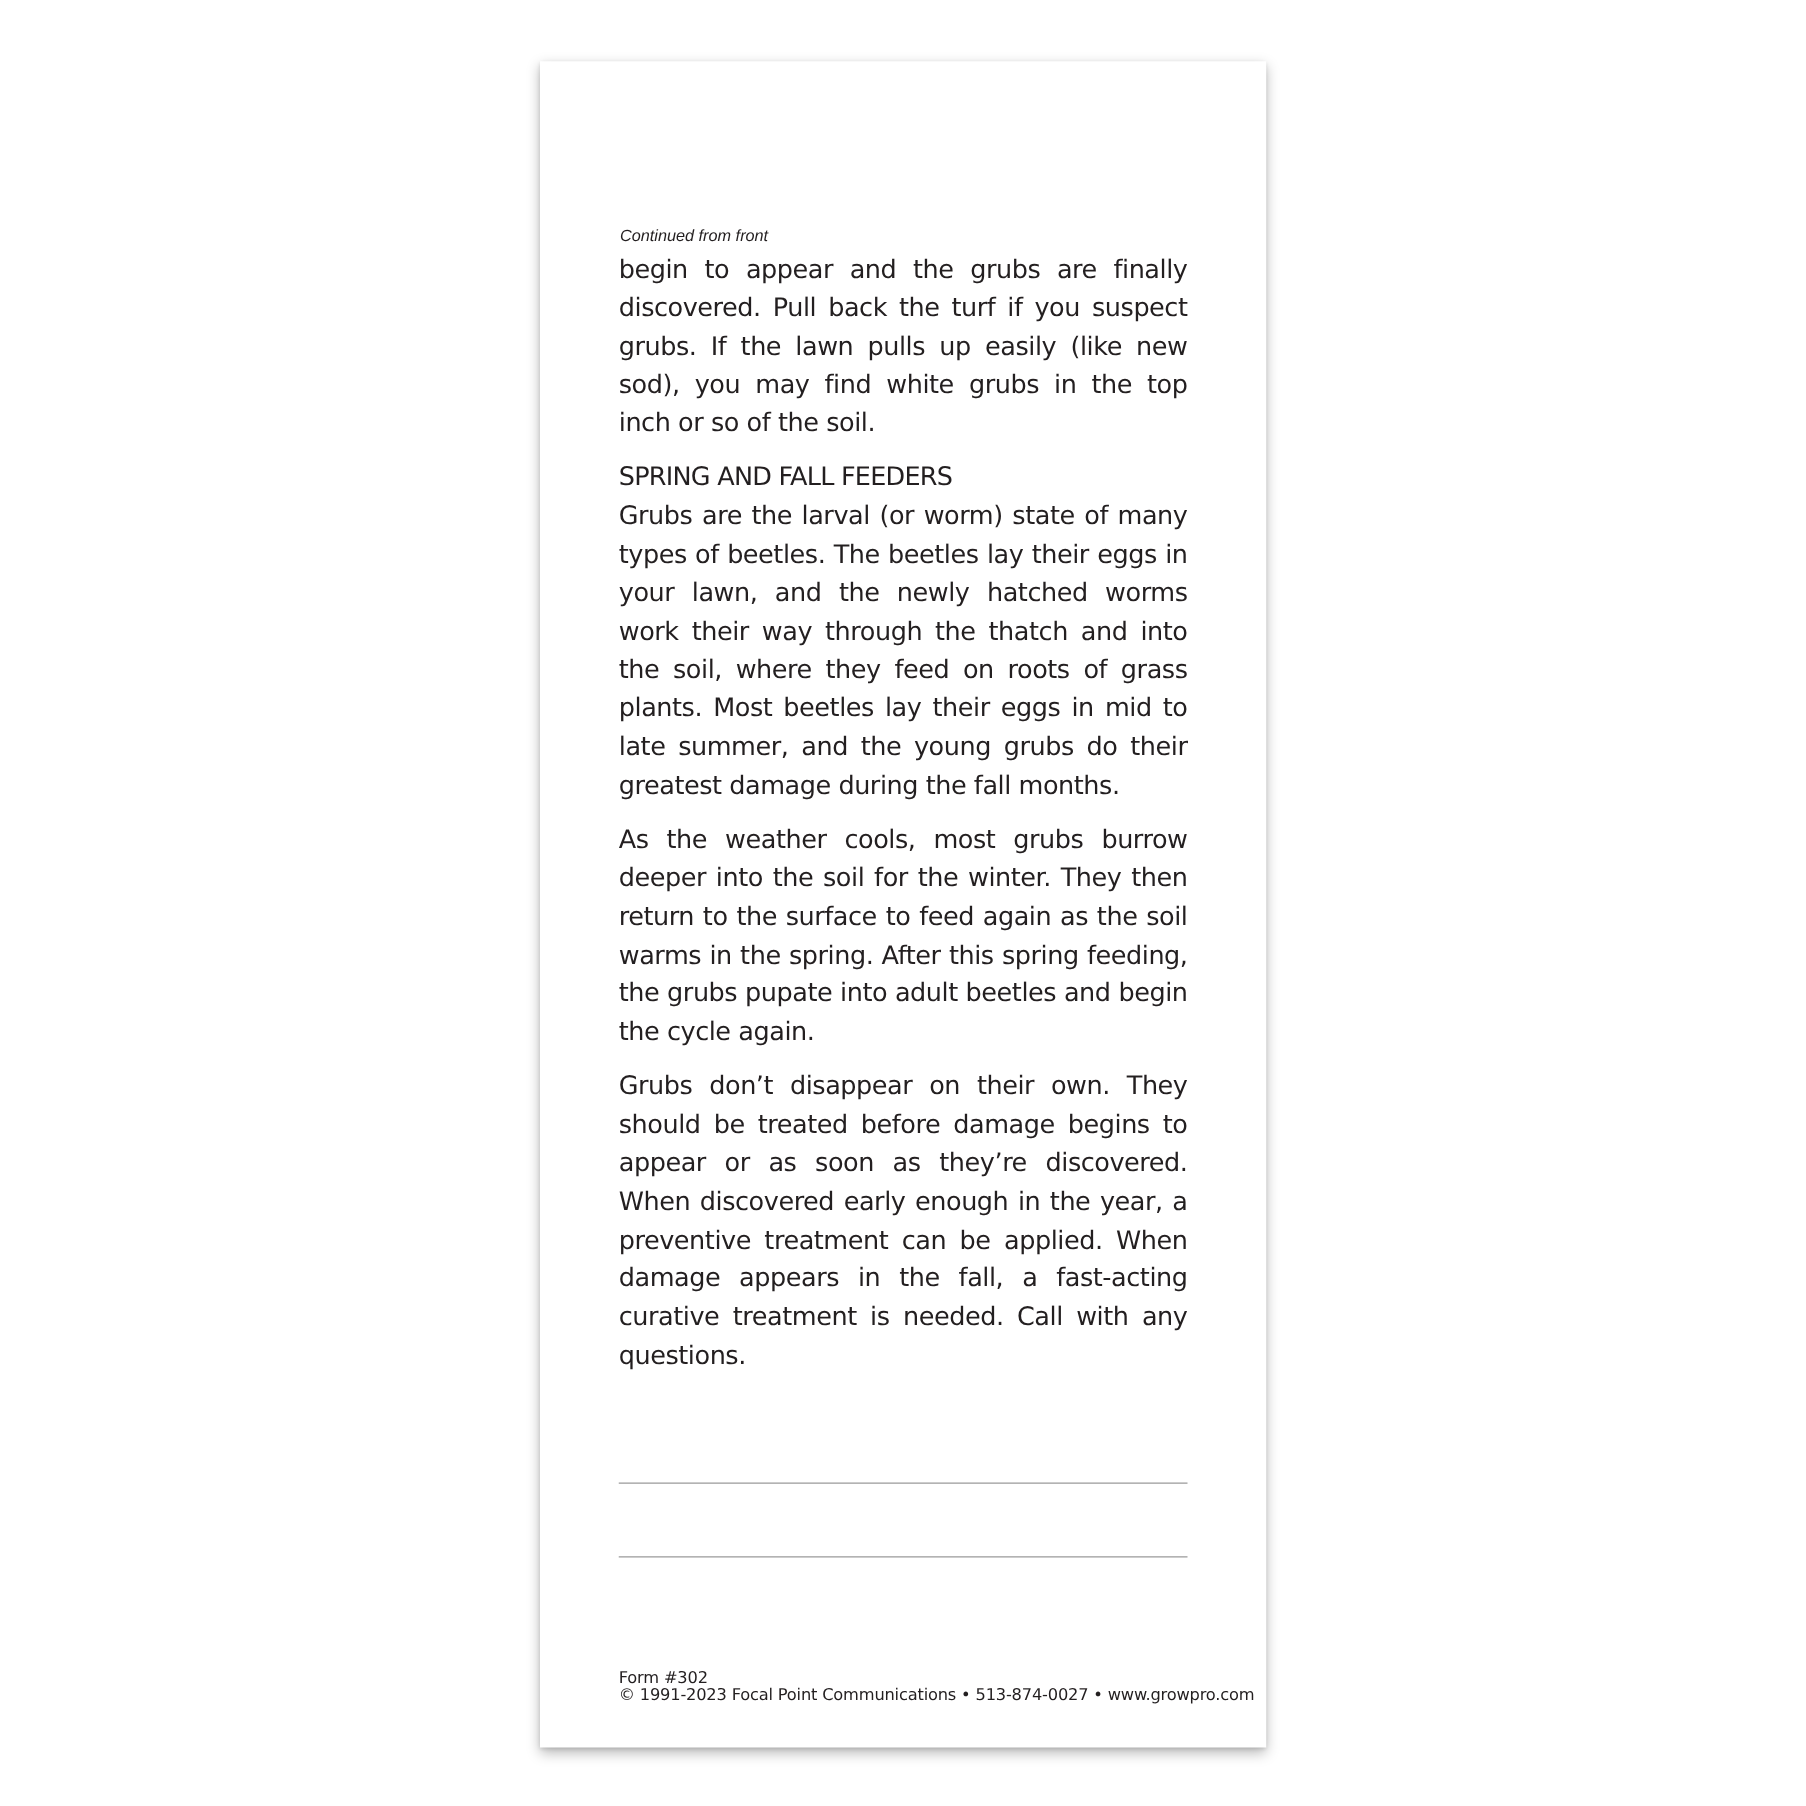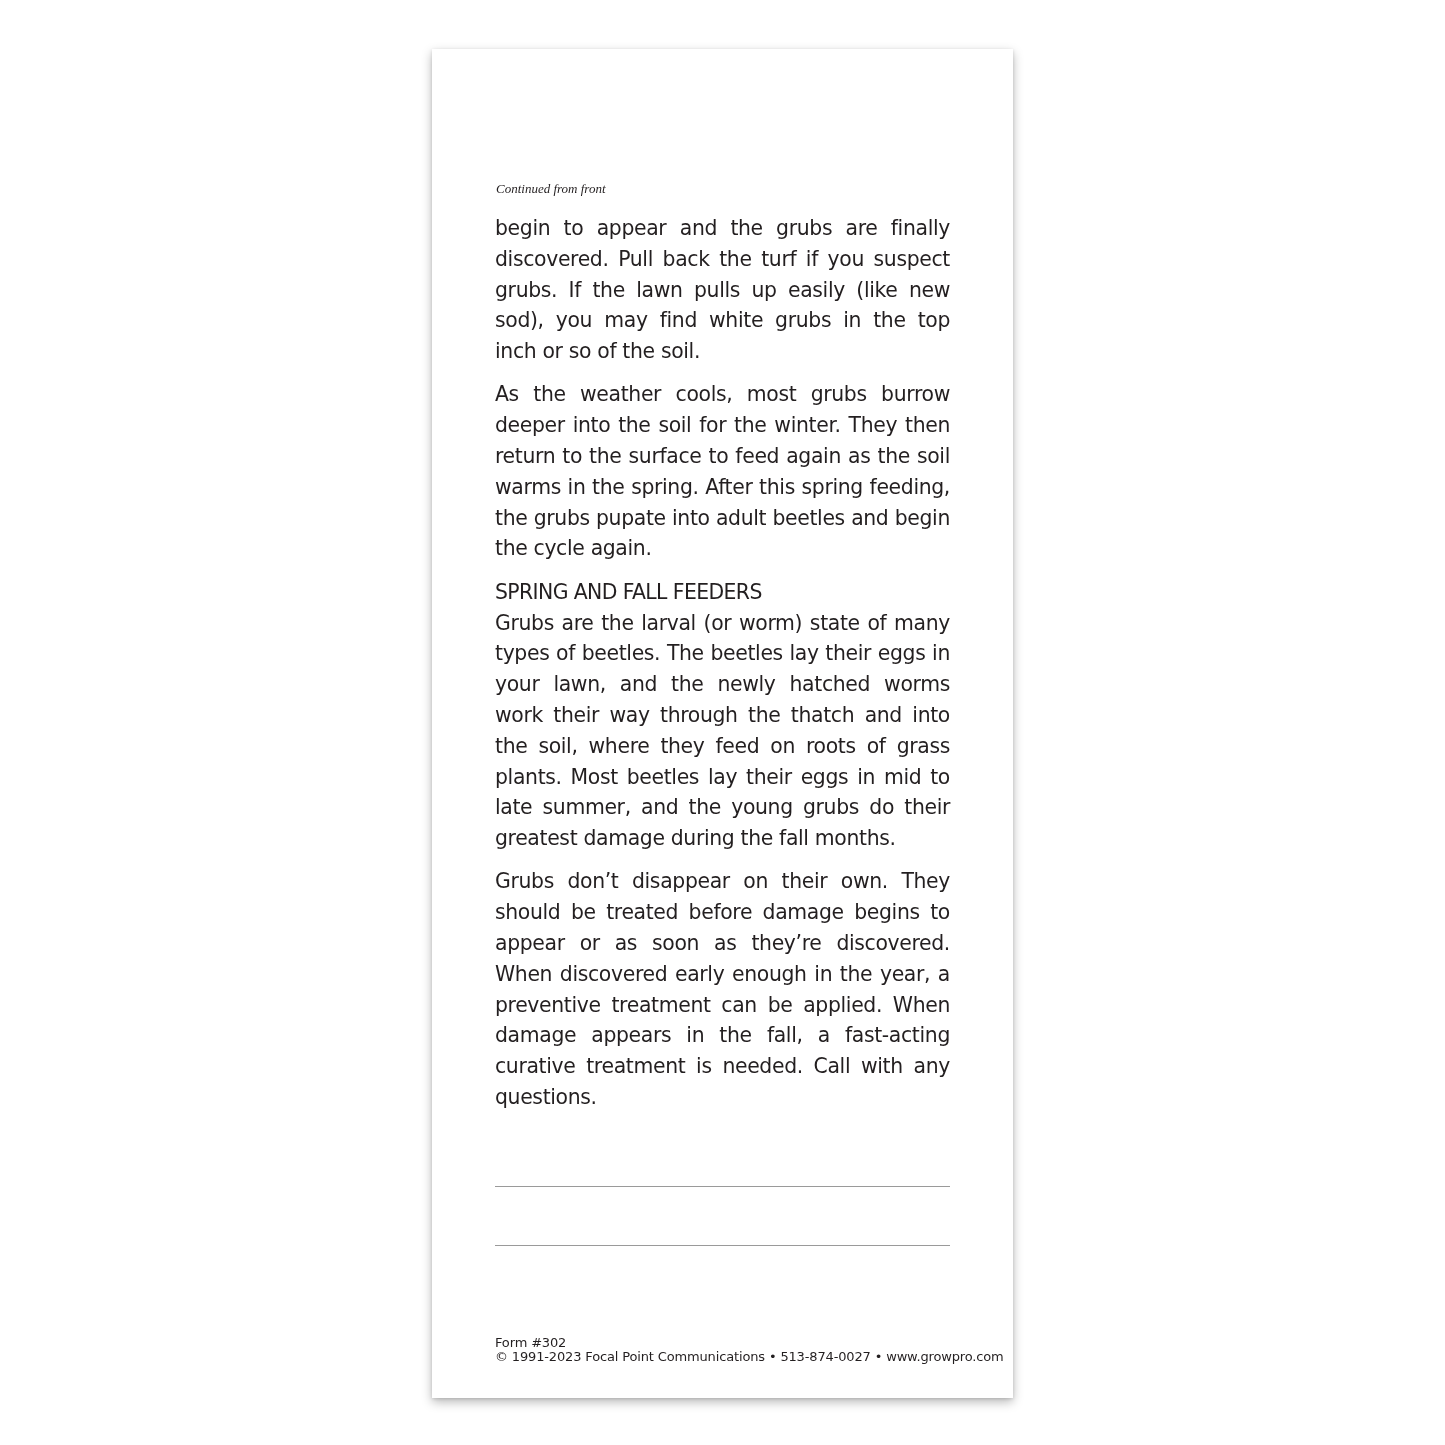--- a/index.html
+++ b/index.html
@@ -40,30 +40,30 @@
       font-size: 31px;
       letter-spacing: 5px;
       color: #ffffff;
       line-height: 36px;
       margin: 0;
     }
     .subtitle {
       position: absolute;
       left: 64px;
       top: 132px;
-      font-family: Liberation Serif, serif;
+      font-family: Liberation Sans, sans-serif;
       font-style: italic;
       font-size: 13px;
       color: #231f20;
       margin: 0;
     }
     .content {
       position: absolute;
       left: 63px;
-      top: 164px;
+      top: 151px;
       width: 455px;
       font-family: "DejaVu Sans", sans-serif;
       font-size: 20.4px;
       line-height: 30.8px;
       color: #231f20;
       letter-spacing: -0.35px;
     }
     .para {
       margin: 0 0 12.5px 0;
       text-align: justify;
@@ -104,26 +104,26 @@
 
 
   <p class="subtitle">Continued from front</p>
 
   <div class="content">
     <p class="para">
       <span>begin to appear and the grubs are finally discovered. Pull back the turf if you suspect grubs. If the lawn pulls up easily (like new sod), you may find white grubs in the top inch or so of the soil.</span>
     </p>
 
     <p class="para">
-      <span>As the weather cools, most grubs burrow deeper into the soil for the winter. They then return to the surface to feed again as the soil warms in the spring. After this spring feeding, the grubs pupate into adult beetles and begin the cycle again.</span>
+      <span class="section-heading">SPRING AND FALL FEEDERS</span>
+      <span>Grubs are the larval (or worm) state of many types of beetles. The beetles lay their eggs in your lawn, and the newly hatched worms work their way through the thatch and into the soil, where they feed on roots of grass plants. Most beetles lay their eggs in mid to late summer, and the young grubs do their greatest damage during the fall months.</span>
     </p>
 
     <p class="para">
-      <span class="section-heading">SPRING AND FALL FEEDERS</span>
-      <span>Grubs are the larval (or worm) state of many types of beetles. The beetles lay their eggs in your lawn, and the newly hatched worms work their way through the thatch and into the soil, where they feed on roots of grass plants. Most beetles lay their eggs in mid to late summer, and the young grubs do their greatest damage during the fall months.</span>
+      <span>As the weather cools, most grubs burrow deeper into the soil for the winter. They then return to the surface to feed again as the soil warms in the spring. After this spring feeding, the grubs pupate into adult beetles and begin the cycle again.</span>
     </p>
 
     <p class="para">
       <span>Grubs don’t disappear on their own. They should be treated before damage begins to appear or as soon as they’re discovered. When discovered early enough in the year, a preventive treatment can be applied. When damage appears in the fall, a fast-acting curative treatment is needed. Call with any questions.</span>
     </p>
   </div>
 
   <div class="rule rule-1"></div>
   <div class="rule rule-2"></div>
 

